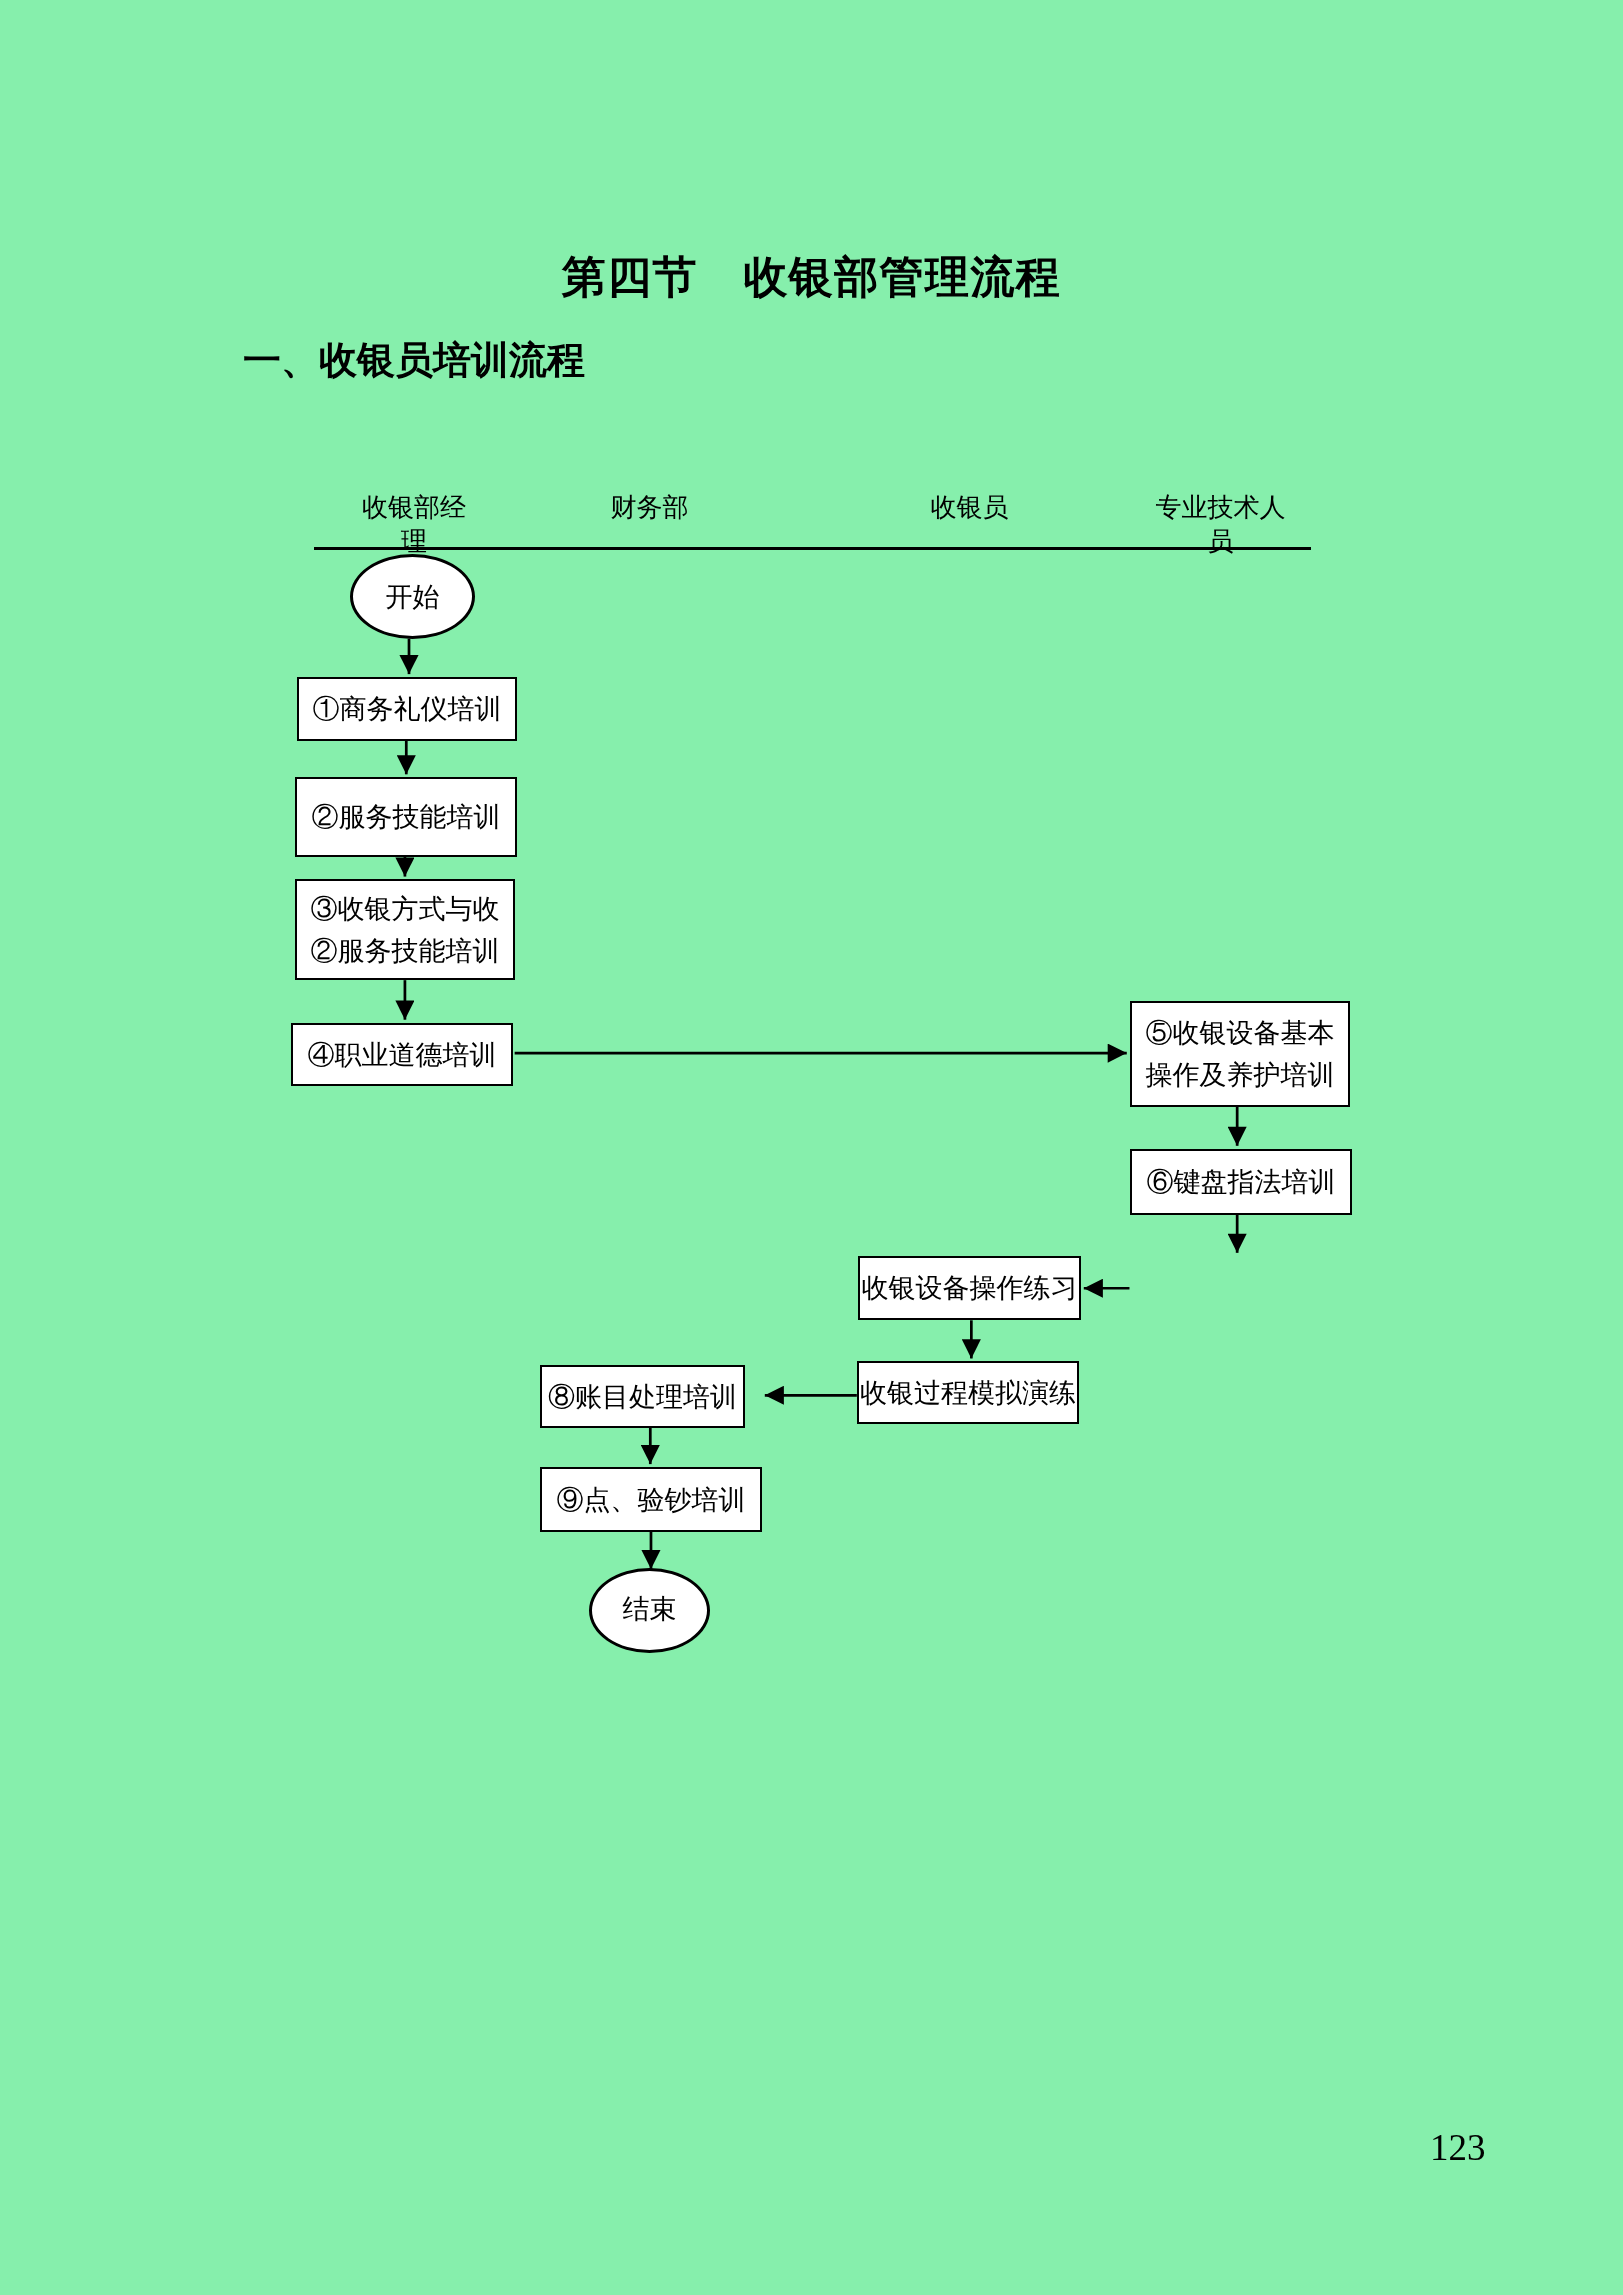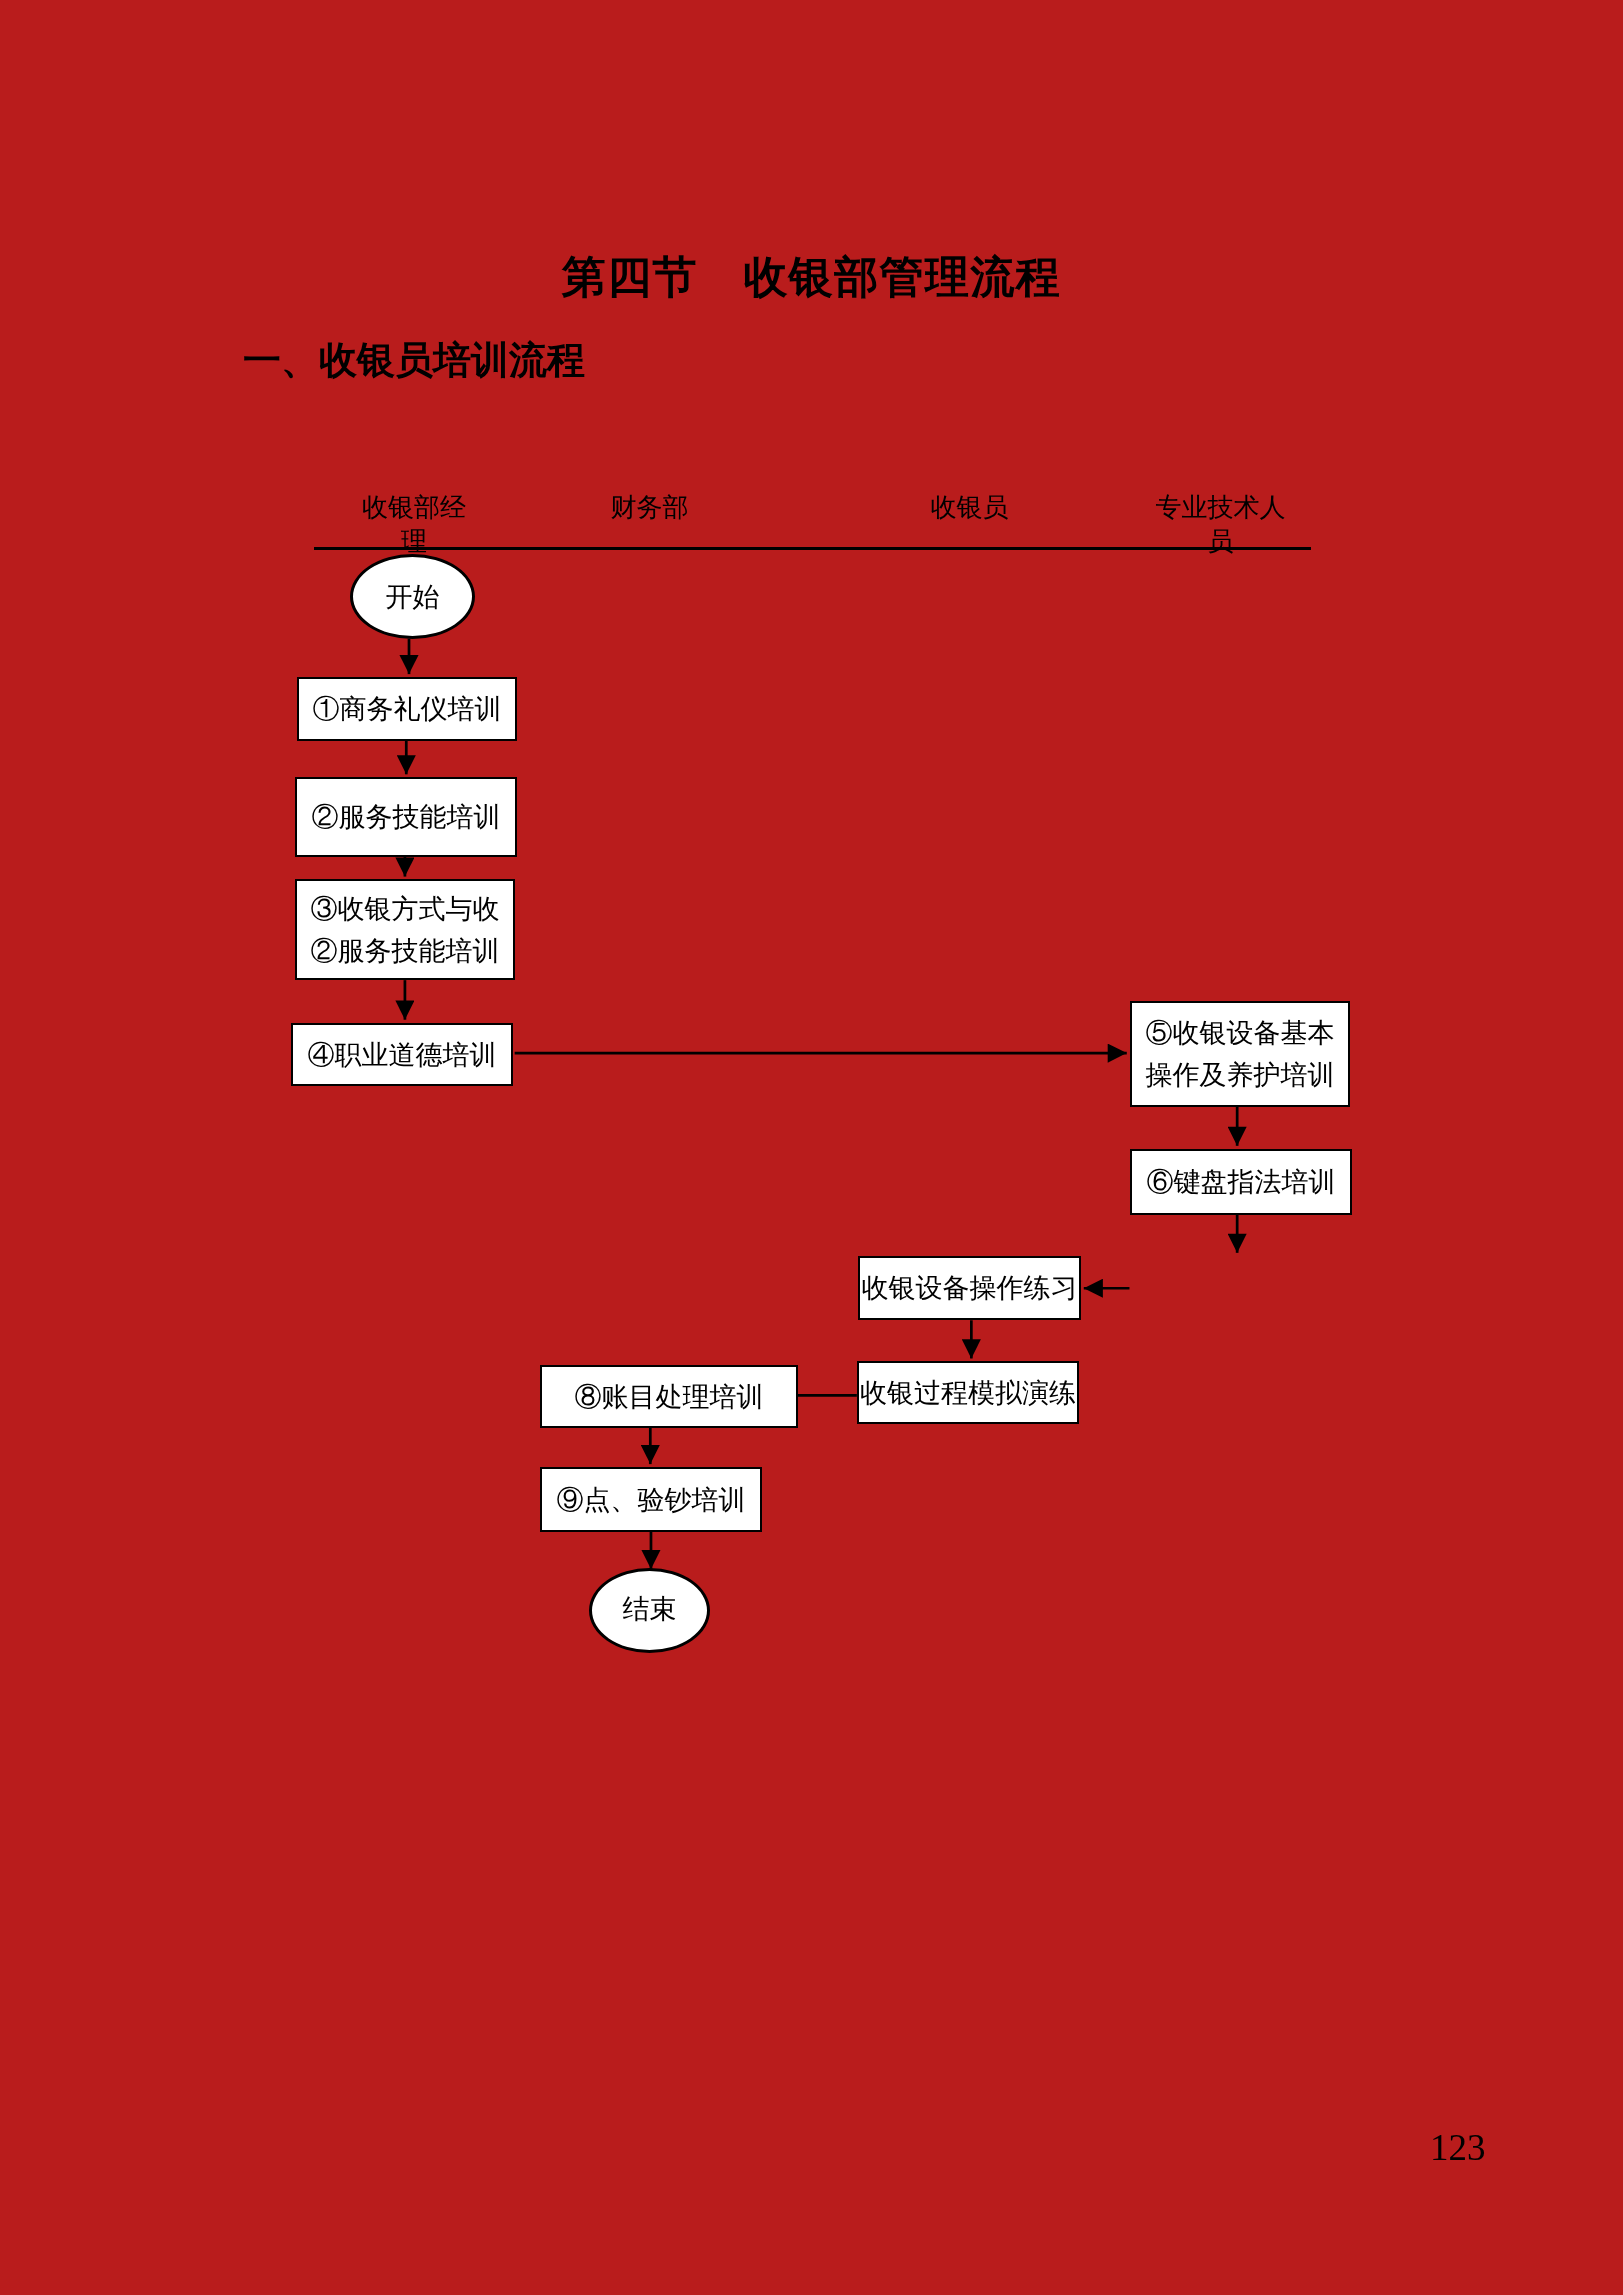--- a/index.html
+++ b/index.html
@@ -1,19 +1,19 @@
 <!DOCTYPE html>
 <html style="font-size:11px"><head>
 <meta charset="utf-8">
 <style>
   html,body{margin:0;padding:0;background:#ffffff;}
   .page{
     position:relative;
     width:1623px;height:2295px;
-    background:#b91c1c;
+    background:#86efac;
     font-family:"Liberation Serif","DejaVu Serif",serif;
     color:#000;
     overflow:hidden;
   }
   .doc-title{
     position:absolute;left:0;top:251px;width:1623px;
     text-align:center;
     font-family:"Liberation Sans","DejaVu Sans",sans-serif;
     font-weight:bold;font-size:44px;line-height:1.2;
     letter-spacing:1.4px;
@@ -97,21 +97,21 @@
   <div class="node proc" style="left:1130px;top:1001px;width:220px;height:106px;">⑤收银设备基本
 操作及养护培训</div>
 
   <div class="node proc" style="left:1130px;top:1149px;width:222px;height:66px;">⑥键盘指法培训</div>
 
 
   <div class="node proc" style="left:858px;top:1256px;width:223px;height:64px;">收银设备操作练习</div>
 
   <div class="node proc" style="left:857px;top:1361px;width:222px;height:63px;">收银过程模拟演练</div>
 
-  <div class="node proc" style="left:540px;top:1365px;width:258px;height:63px;">⑧账目处理培训</div>
+  <div class="node proc" style="left:540px;top:1365px;width:205px;height:63px;">⑧账目处理培训</div>
 
   <div class="node proc" style="left:540px;top:1467px;width:222px;height:65px;">⑨点、验钞培训</div>
 
   <div class="node term" style="left:589px;top:1568px;width:121px;height:85px;font-family:Liberation Mono, monospace;">结束</div>
 
   <div class="page-number">123</div>
 
 </div>
 
 

